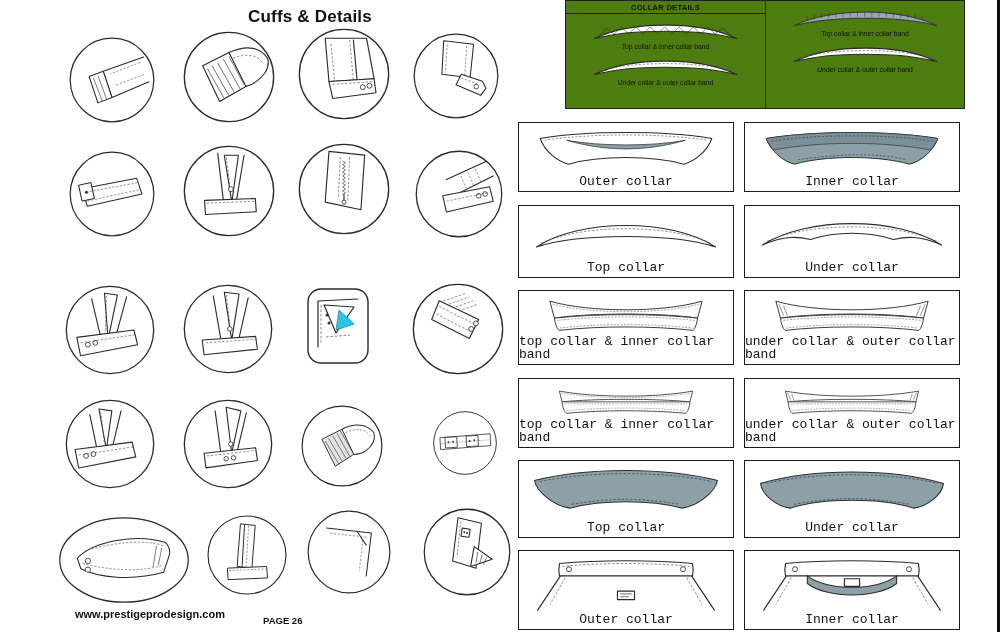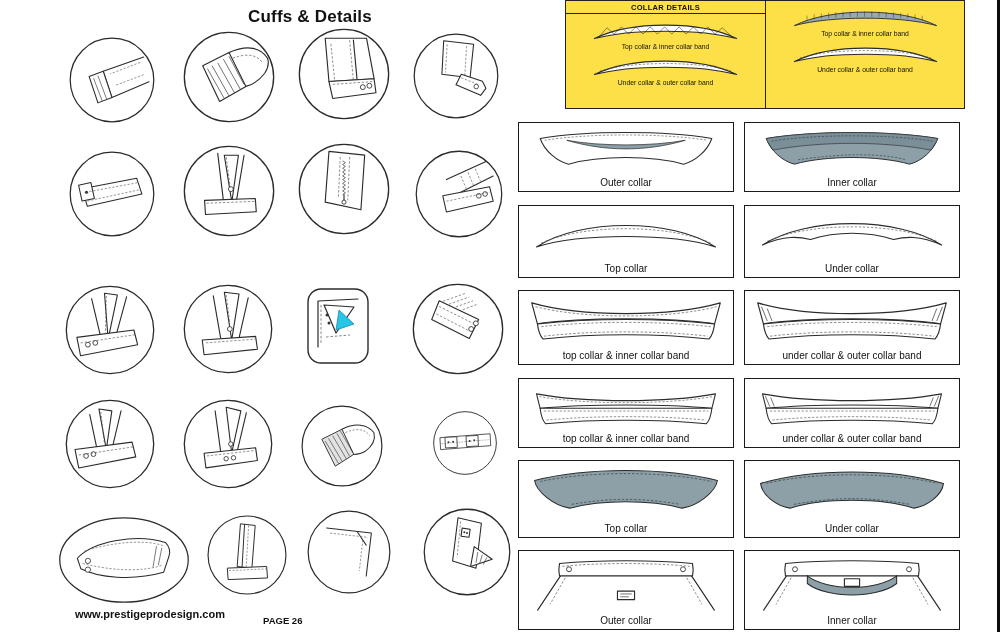--- a/index.html
+++ b/index.html
@@ -19,32 +19,32 @@
   svg .fw2{fill:#fff;stroke:var(--ink);stroke-width:1.2;stroke-linejoin:round;}
   svg .ln{fill:none;stroke:var(--ink);stroke-width:1.2;stroke-linejoin:round;stroke-linecap:round;}
   svg .ds{fill:none;stroke:#555;stroke-width:.7;stroke-dasharray:2.6 1.8;}
   svg .ht{fill:none;stroke:var(--ink);stroke-width:.7;}
   svg .btn{fill:#fff;stroke:var(--ink);stroke-width:.9;}
   svg .gf{fill:var(--accent);stroke:var(--ink);stroke-width:1.1;}
   svg .dot{fill:#333;}
 
   
   .ctable{left:565px;top:0;width:400px;height:109px;border:1.2px solid #222;
-          display:grid;grid-template-columns:1fr 1fr;box-sizing:border-box;background:#fde047;}
+          display:grid;grid-template-columns:1fr 1fr;box-sizing:border-box;background:#4d7c0f;}
   .tcol{display:flex;flex-direction:column;align-items:center;}
   .tcol + .tcol{border-left:1.2px solid #222;}
   .thead{width:100%;height:13px;line-height:13px;text-align:center;font-size:7.5px;font-weight:bold;
          letter-spacing:.3px;border-bottom:1.2px solid #222;box-sizing:border-box;}
   .tfig{display:flex;flex-direction:column;align-items:center;margin-top:3px;}
   .tfig-label{font-size:6.8px;margin-top:-1px;}
 
   
   .grid-box{position:absolute;width:216px;border:1.3px solid #1a1a1a;background:#fff;box-sizing:border-box;
             display:flex;flex-direction:column;align-items:center;justify-content:space-between;padding-top:4px;}
-  .grid-label{font-family:Liberation Sans, sans-serif;font-size:10px;color:#111;padding-bottom:3px;line-height:1;}
+  .grid-label{font-family:Liberation Mono, monospace;font-size:13px;color:#111;padding-bottom:3px;line-height:1;}
 </style>
 </head>
 <body>
 
 <div class="abs" style="left:0;top:0;width:505px;height:632px;margin-left:40px;">
 
   <div class="abs page-title" style="left:208px;top:7px;">Cuffs &amp; Details</div>
 
   <div class="abs fig" style="left:28px;top:36px;">
     <svg width="88" height="88" viewBox="0 0 100 100">

